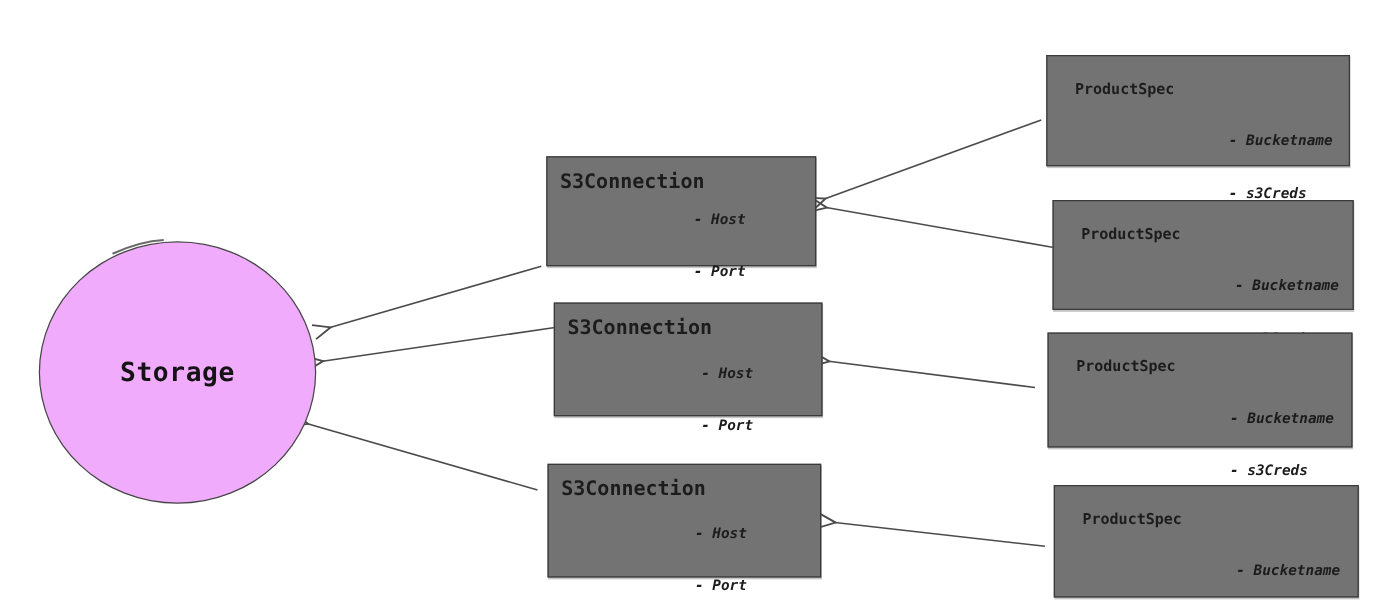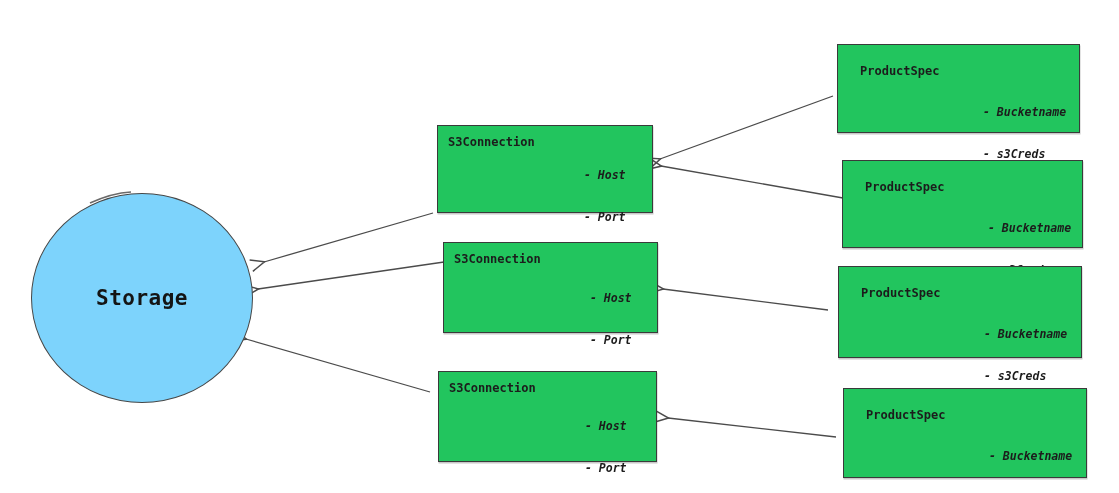--- a/index.html
+++ b/index.html
@@ -19,67 +19,67 @@
     position: absolute;
     left: 0;
     top: 0;
     width: 1119px;
     height: 493px;
     pointer-events: none;
   }
   .node-box {
     position: absolute;
     border: 1.4px solid #3a3a3a;
-    background: #22c55e;
+    background: #737373;
     box-shadow: 0.5px 1.5px 0 0 rgba(70,70,70,0.30);
     box-sizing: border-box;
   }
   .node-title {
     position: absolute;
     color: #1c1c1c;
     white-space: nowrap;
   }
   .s3-box .node-title {
     left: 10px;
     top: 9px;
-    font-size: 12px;
+    font-size: 16px;
     font-weight: 600;
   }
   .ps-box .node-title {
     left: 22px;
     top: 19px;
     font-size: 12px;
     font-weight: 600;
   }
   .node-attrs {
     position: absolute;
     color: #1c1c1c;
     font-size: 11.5px;
     line-height: 14px;
     white-space: pre;
     font-weight: 600;
     font-style: italic;
   }
   .s3-box .node-attrs {
-    left: 146px;
+    left: 117px;
     top: 14px;
   }
   .ps-box .node-attrs {
     left: 145px;
     top: 32px;
   }
   .storage-node {
     position: absolute;
     left: 31px;
     top: 193px;
     width: 222px;
     height: 210px;
     border: 1.4px solid #474747;
     border-radius: 50%;
-    background: #7dd3fc;
+    background: #f0abfc;
     display: flex;
     align-items: center;
     justify-content: center;
     box-sizing: border-box;
   }
   .storage-label {
     font-size: 21px;
     font-weight: 600;
     color: #141414;
     letter-spacing: 0.5px;

